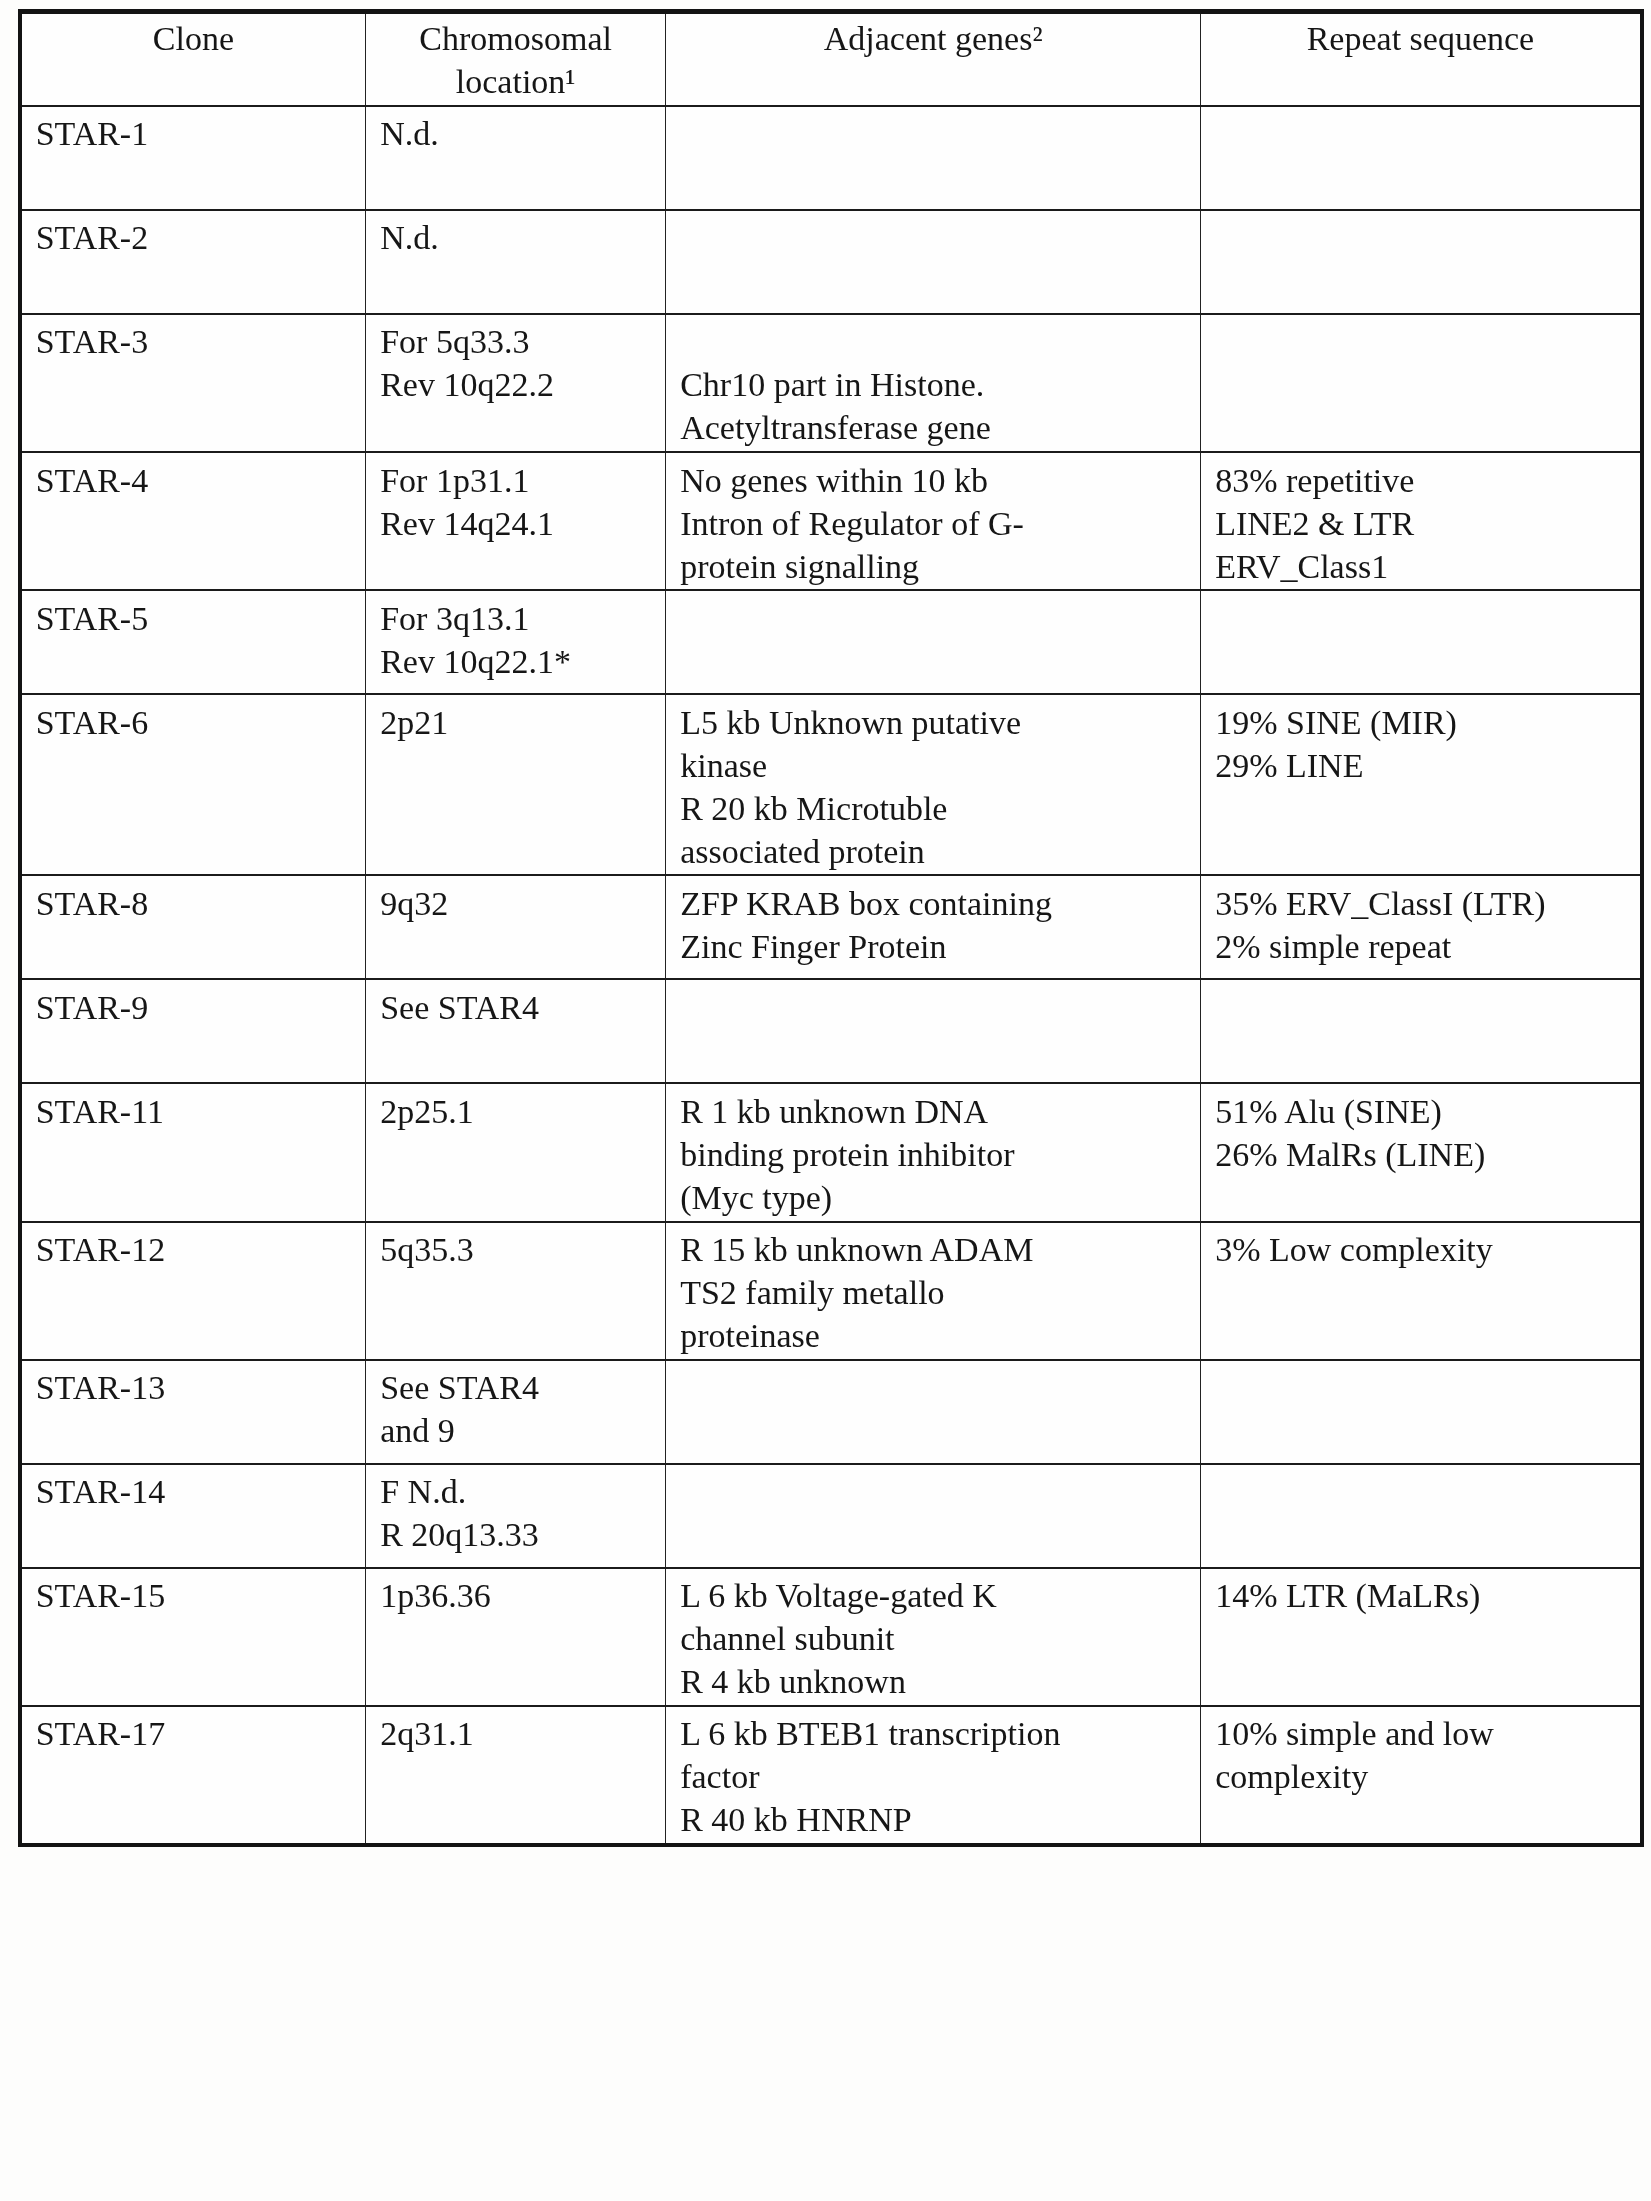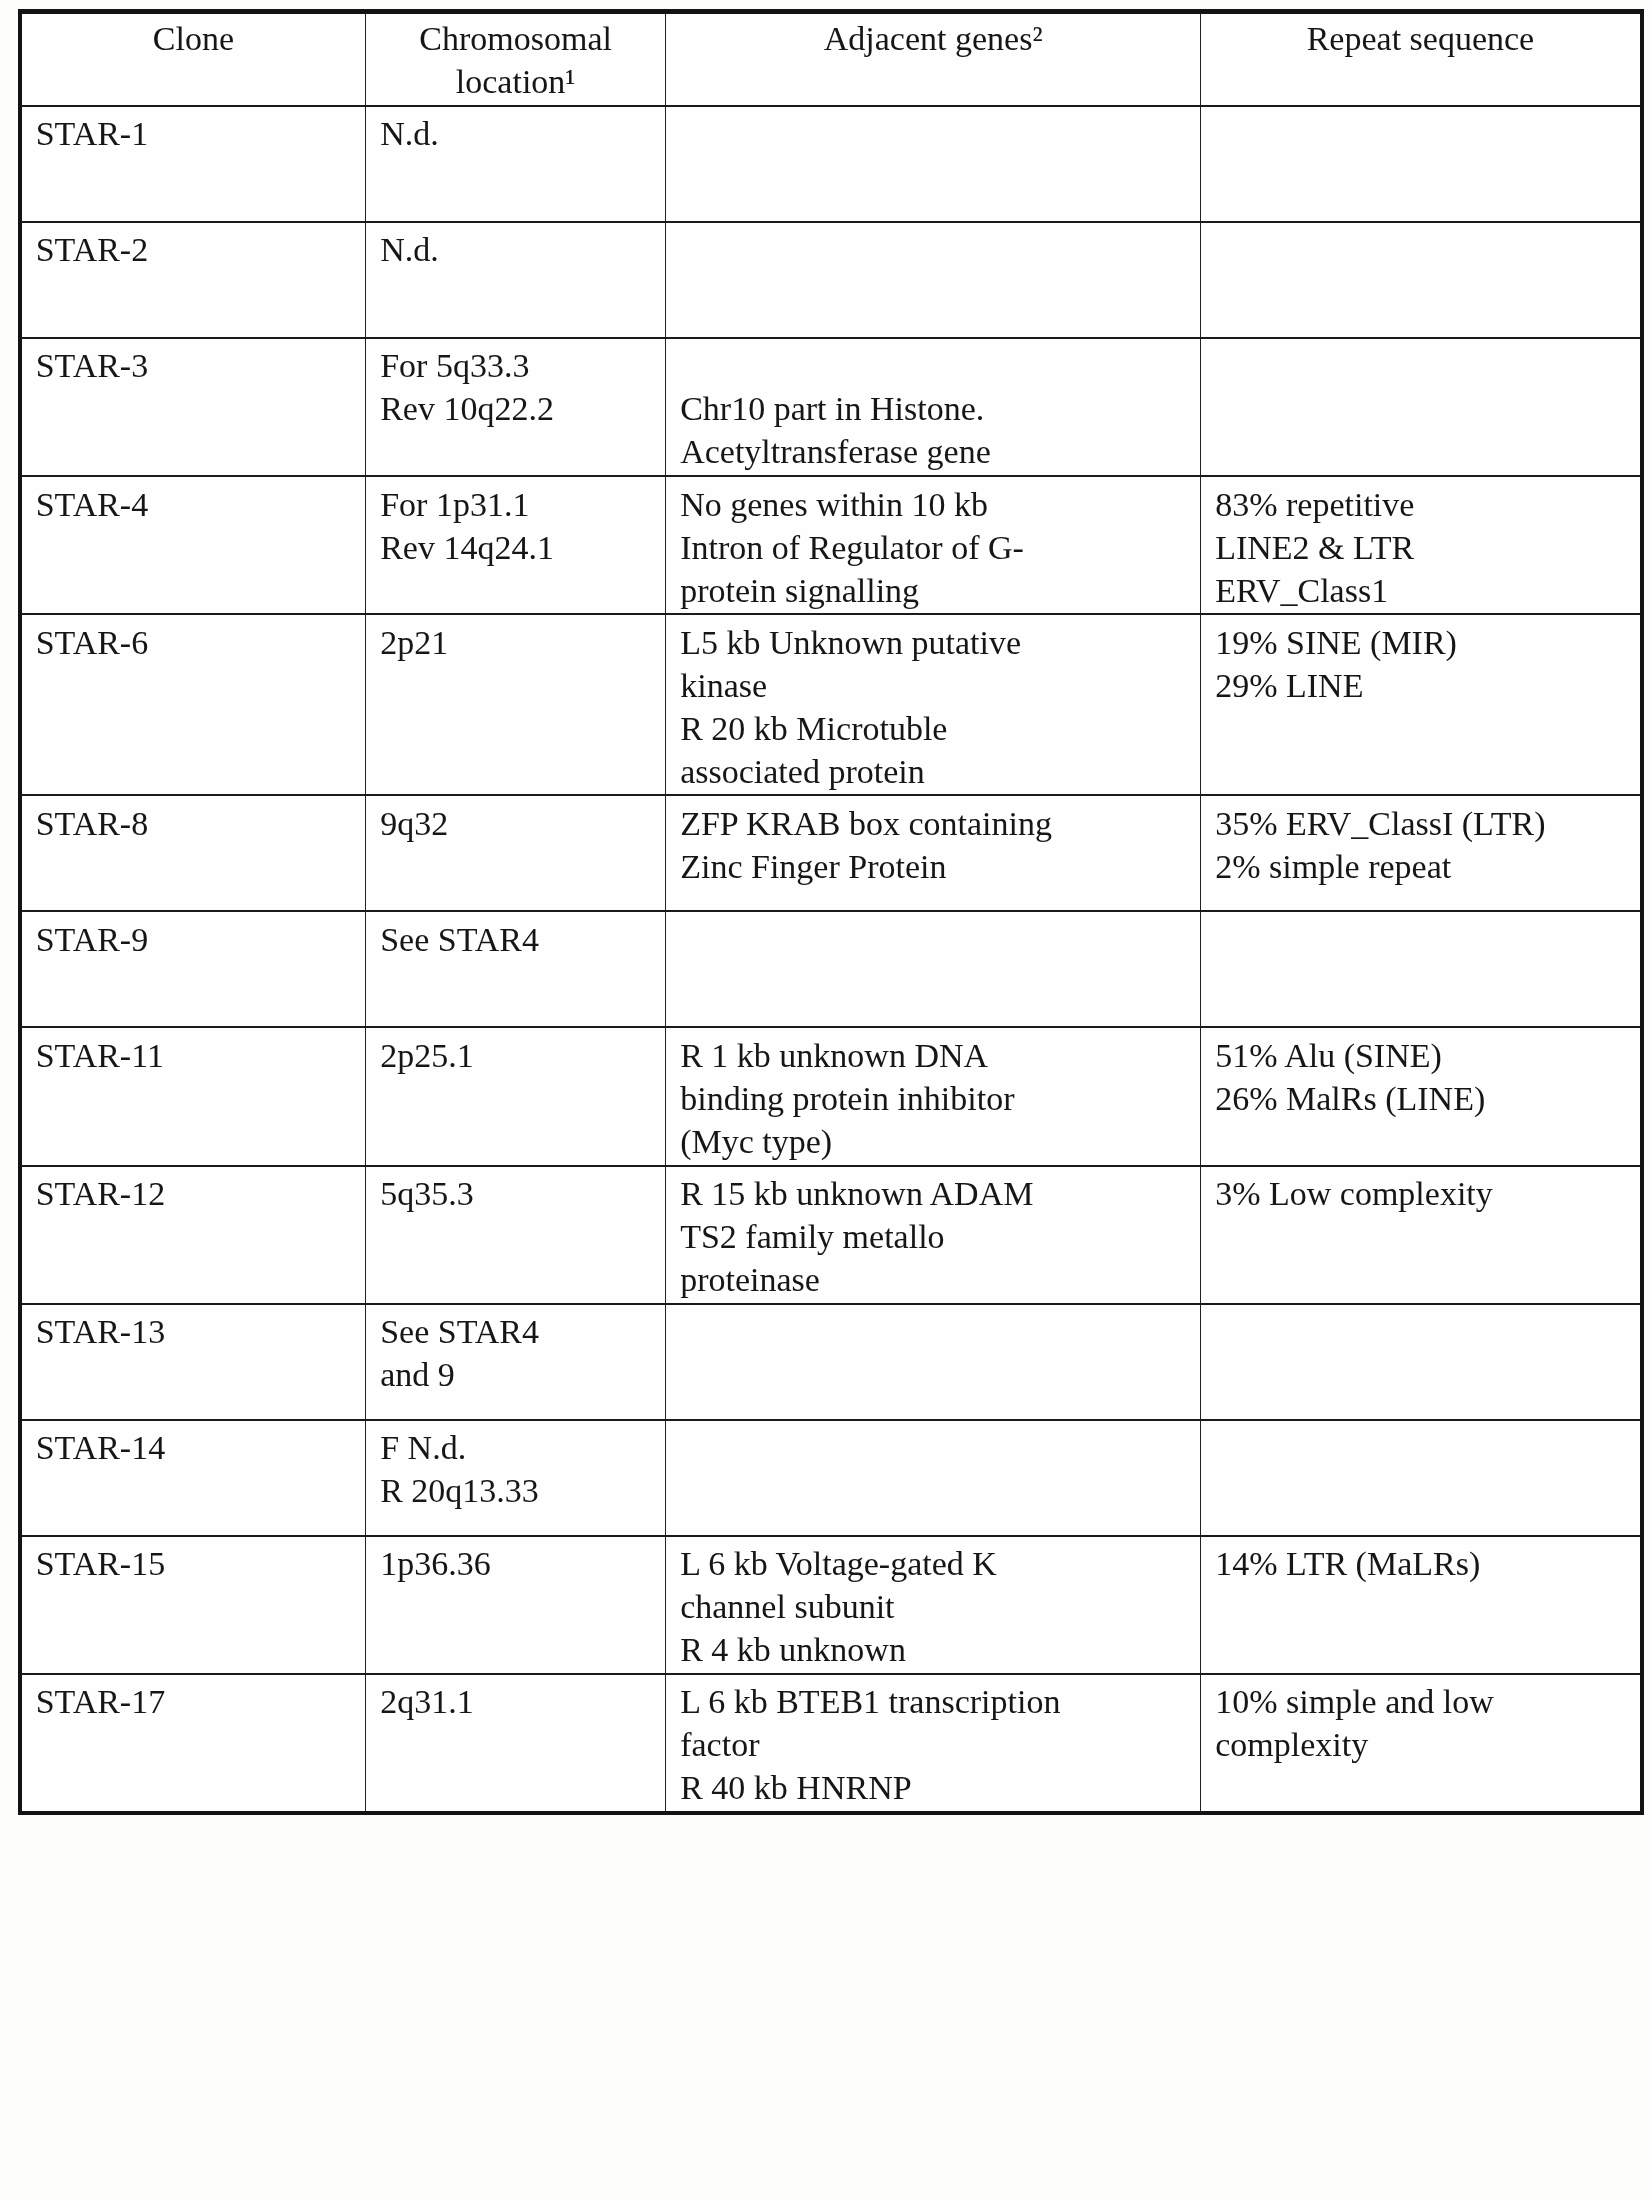--- a/index.html
+++ b/index.html
@@ -31,21 +31,21 @@
     border-top: 2.7px solid #1b1b1b;
     border-bottom: 2.7px solid #1b1b1b;
     border-left: 1.8px solid #222;
     border-right: 1.8px solid #222;
     vertical-align: top;
     font-size: 34px;
     line-height: 43px;
     font-weight: normal;
   }
   thead tr { height: 94px; }
-  tbody tr { height: 116px; }
+  tbody tr { height: 104px; }
   th {
     text-align: center;
     padding: 3.5px 8.9px 1.8px 8.9px;
   }
   td {
     text-align: left;
     padding: 5.3px 8.9px 1.8px 14px;
   }
   .line { min-height: 43px; white-space: nowrap; }
   .line.blank { }
@@ -123,20 +123,31 @@
             <div class="line">protein signalling</div>
           </td>
           <td>
             <div class="line">83% repetitive</div>
             <div class="line">LINE2 &amp; LTR</div>
             <div class="line">ERV_Class1</div>
           </td>
         </tr>
         <tr>
           <td>
+            <div class="line">STAR-5</div>
+          </td>
+          <td>
+            <div class="line">For 3q13.1</div>
+            <div class="line">Rev 10q22.1*</div>
+          </td>
+          <td></td>
+          <td></td>
+        </tr>
+        <tr>
+          <td>
             <div class="line">STAR-6</div>
           </td>
           <td>
             <div class="line">2p21</div>
           </td>
           <td>
             <div class="line">L5 kb Unknown putative</div>
             <div class="line">kinase</div>
             <div class="line">R 20 kb Microtuble</div>
             <div class="line">associated protein</div>

